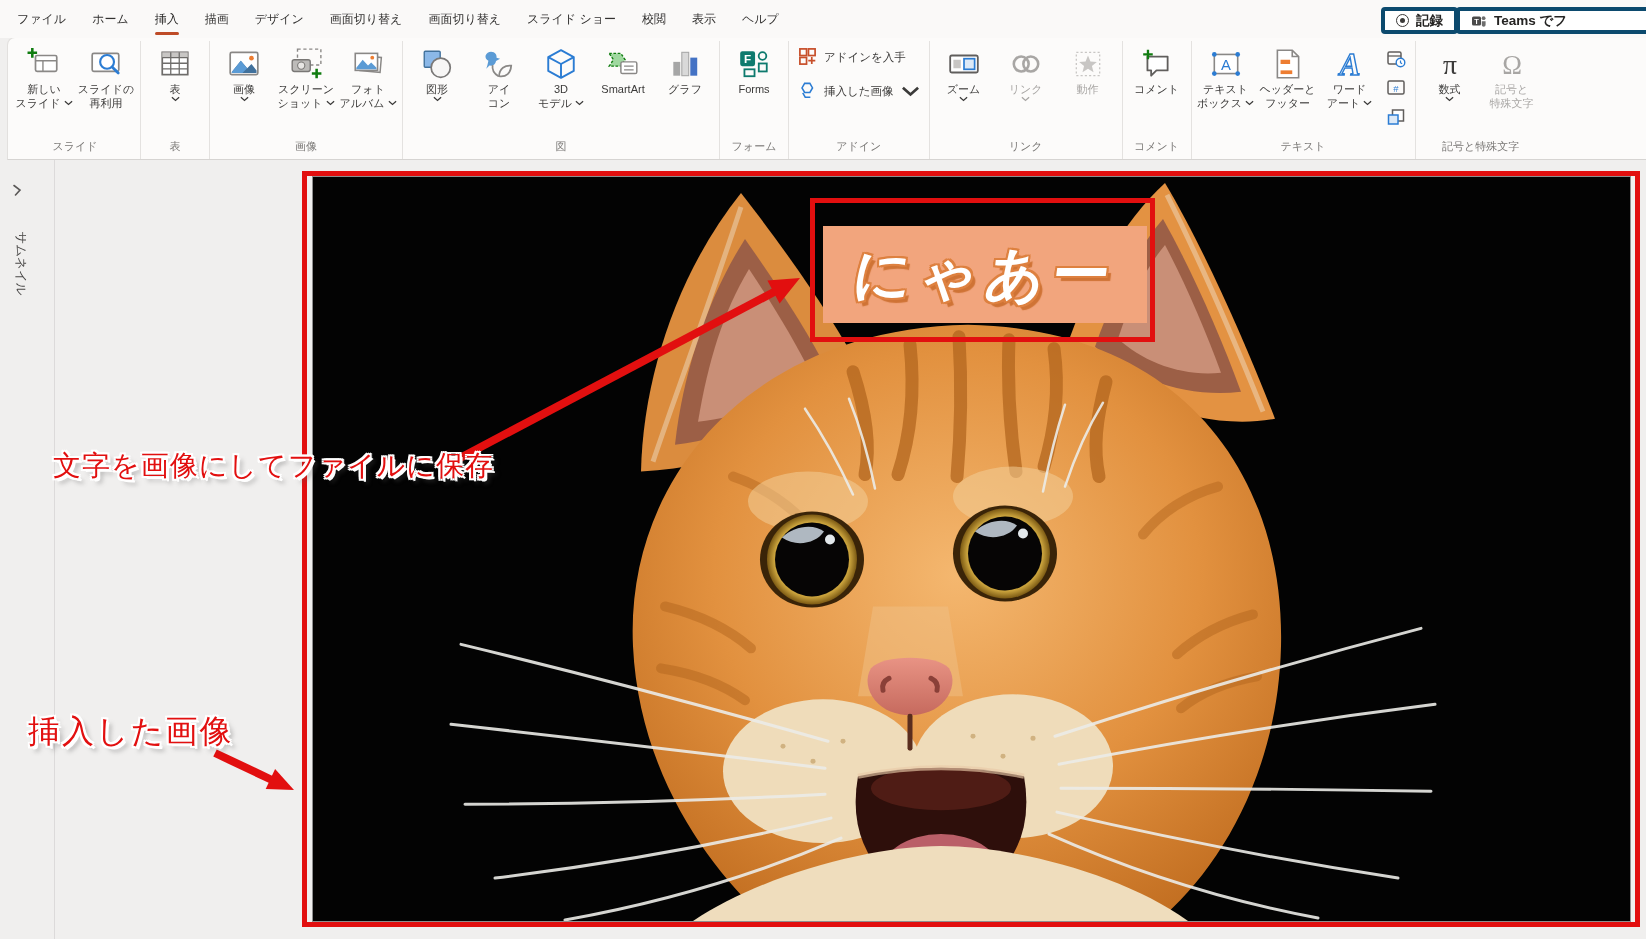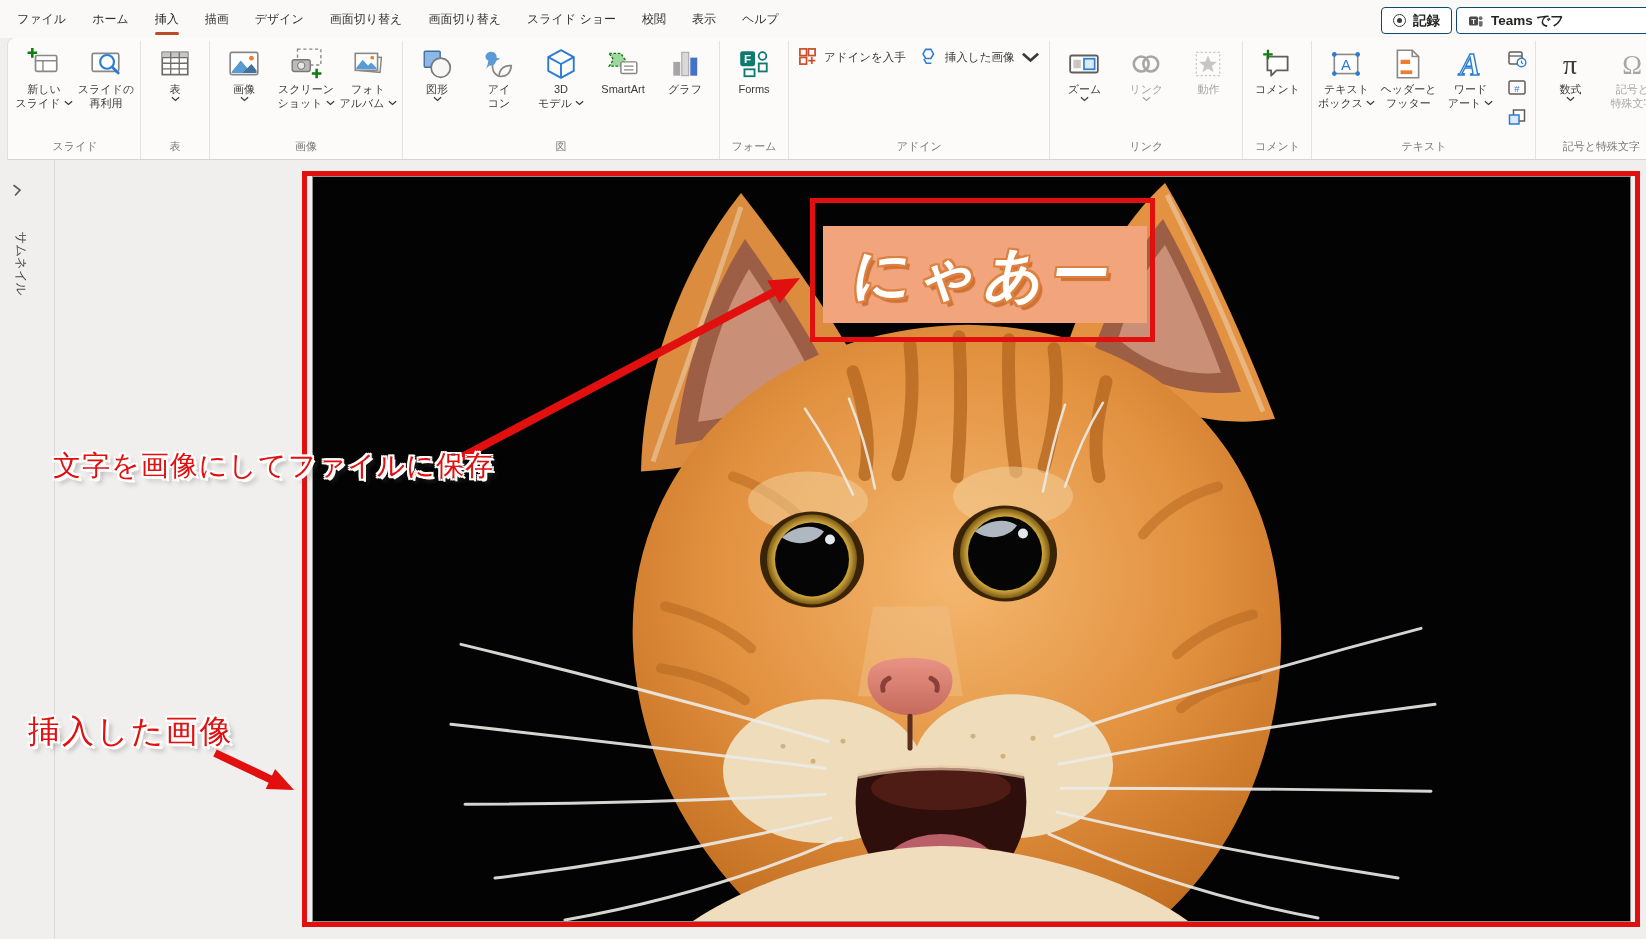--- a/index.html
+++ b/index.html
@@ -8,37 +8,37 @@
     background:#F0EFEE;
     font-family:"Liberation Sans","DejaVu Sans",sans-serif;
     -webkit-font-smoothing:antialiased;
   }
   
   .tabbar{position:absolute;left:0;top:0;width:1646px;height:38px;background:#FAF9F8;display:flex;align-items:center;z-index:2}
   .tabs{display:flex;align-items:center;height:38px;padding-left:4px}
   .tab{font-size:12px;color:#323130;padding:0 13px;height:38px;line-height:38px;position:relative;white-space:nowrap;cursor:default}
   .tab.active{color:#242322;font-weight:400}
   .tab.active::after{content:"";position:absolute;left:13px;right:13px;bottom:3px;height:3px;background:#BE4B27;border-radius:2px}
-  .topbtn{position:absolute;top:7px;height:27px;background:#FFFFFF;border:1px solid #0c4a6e;border-radius:4px;display:flex;align-items:center;gap:7px;padding:0 11px;font-size:13.5px;font-weight:700;color:#252423;box-sizing:border-box;white-space:nowrap}
+  .topbtn{position:absolute;top:7px;height:27px;background:#FFFFFF;border:4px solid #0c4a6e;border-radius:4px;display:flex;align-items:center;gap:7px;padding:0 11px;font-size:13.5px;font-weight:700;color:#252423;box-sizing:border-box;white-space:nowrap}
   .rec-outer{width:13px;height:13px;border:1.6px solid #3B3A39;border-radius:50%;display:inline-flex;align-items:center;justify-content:center;box-sizing:border-box}
   .rec-inner{width:5px;height:5px;background:#3B3A39;border-radius:50%}
   
   .ribbon{position:absolute;left:7px;top:37px;width:1720px;height:123px;background:#FCFBFA;border:1px solid #E2E0DE;border-bottom:1px solid #D6D4D2;border-radius:8px 0 0 0;display:flex;align-items:stretch;box-sizing:border-box;padding:3px 0 0 2px;z-index:1}
   .rgroup{display:flex;flex-direction:column;padding:0 3px;border-right:1px solid #E4E2E0}
   .rgroup:last-child{border-right:none}
   .rrow{display:flex;align-items:flex-start;flex:1}
   .rbtn{min-width:58px;max-width:74px;display:flex;flex-direction:column;align-items:center;padding:4px 2px 0 2px;font-size:11px;color:#3B3A39;border-radius:4px;text-align:center}
   .rbtn .ricon{height:37px;display:flex;align-items:center;justify-content:center}
   .ricon svg{width:34px;height:34px}
   .rlabel{display:flex;flex-direction:column;align-items:center}
   .rline{line-height:14px;display:flex;align-items:center;justify-content:flex-end;gap:3px;white-space:nowrap}
   .rbtn.disabled{color:#A8A6A4}
   .chev{flex:0 0 auto}
   .glabel{font-size:11px;color:#7A7876;text-align:center;padding:4px 2px 5px;white-space:nowrap;min-height:14px}
-  .addin-col{display:flex;flex-direction:row;justify-content:flex-start;gap:13px;padding:6px 6px 0 6px;flex:1}
+  .addin-col{display:flex;flex-direction:column;justify-content:flex-start;gap:13px;padding:6px 6px 0 6px;flex:1}
   .addin-row{display:flex;align-items:center;gap:7px;font-size:11.5px;color:#3B3A39;white-space:nowrap}
   .addin-row svg{width:19px;height:19px}
   .sstack{display:flex;flex-direction:column;gap:4px;padding:5px 3px 0 3px}
   .sbtn{width:25px;height:25px;display:flex;align-items:center;justify-content:center;border-radius:3px}
   .sbtn svg{width:20px;height:20px}
   
   .canvas{position:absolute;left:0;top:160px;width:1646px;height:779px;background:#F0EFEE}
   .thumb-strip{position:absolute;left:0;top:0;width:55px;height:779px;border-right:1px solid #DCDADA;box-sizing:border-box}
   .vlabel{position:absolute;left:-20px;top:95px;width:80px;text-align:center;font-size:12.5px;color:#4A4948;transform:rotate(90deg);white-space:nowrap}
   .strip-chev{position:absolute;left:12px;top:22px}

